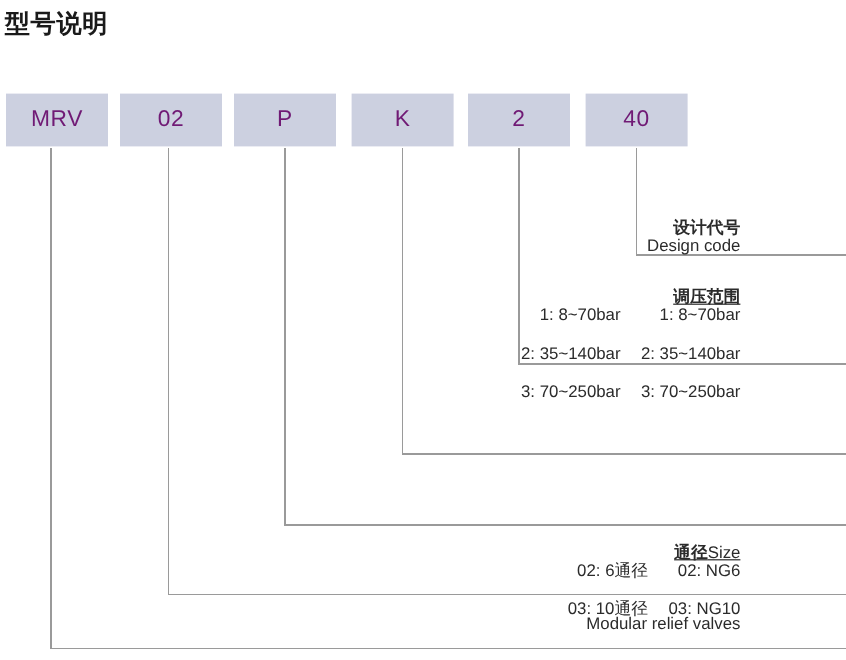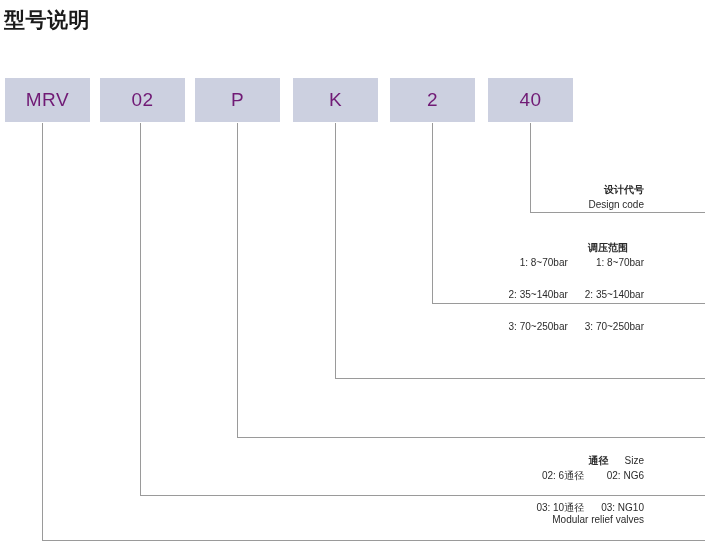--- a/index.html
+++ b/index.html
@@ -12,21 +12,20 @@
     background: #ffffff;
     font-family: "Liberation Sans", "DejaVu Sans", sans-serif;
     color: #2b2b2b;
     overflow: hidden;
     position: relative;
   }
   #root {
     position: relative;
     width: 621px;
     height: 550px;
-    padding-left: 27px;
   }
   .title {
     position: absolute;
     left: 4px;
     top: 6px;
     font-size: 21px;
     font-weight: bold;
     letter-spacing: 0.5px;
     color: #1a1a1a;
     white-space: nowrap;
@@ -56,38 +55,39 @@
     position: absolute;
     left: 0;
     top: 0;
     width: 705px;
     height: 550px;
     pointer-events: none;
   }
   
   .ann {
     position: absolute;
-    font-size: 10px;
+    font-size: 14px;
     line-height: 15px;
     white-space: nowrap;
   }
   .two-col {
     display: grid;
     grid-template-columns: auto auto;
     column-gap: 10px;
     justify-content: end;
     gap: 17px;
   }
   .two-col .c1 { text-align: right; }
   .two-col .c2 { text-align: right; }
   .hdr-grid {
     display: grid;
     grid-template-columns: auto auto;
-    column-gap: 16px;
+    column-gap: 0;
     justify-content: end;
+    text-decoration: underline;
   }
   .bold { font-weight: bold; }
 </style>
 </head>
 <body>
 
 <div id="root">
 
   <div class="title">型号说明</div>
 

